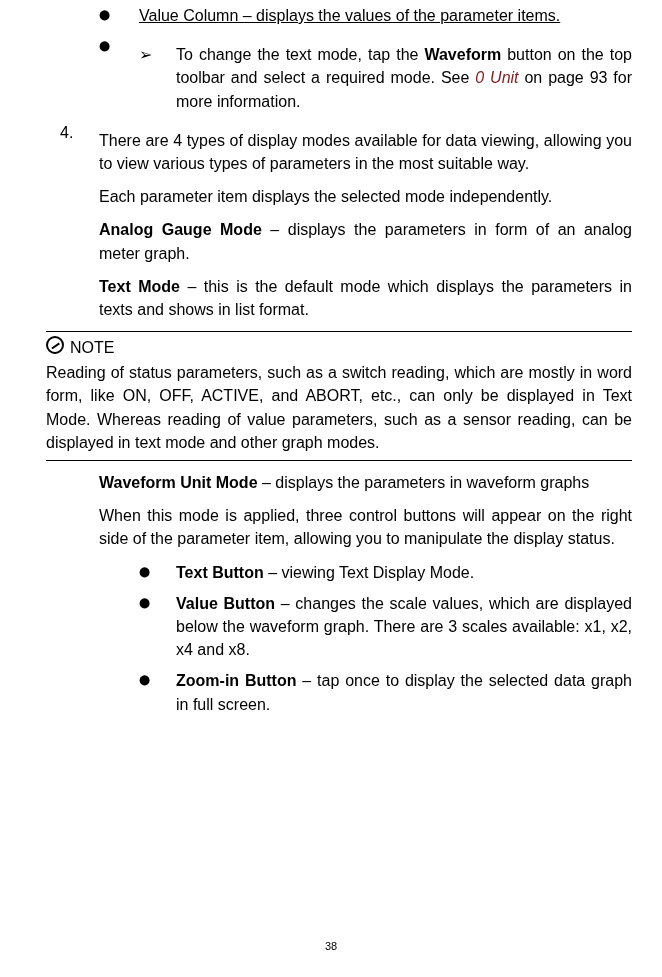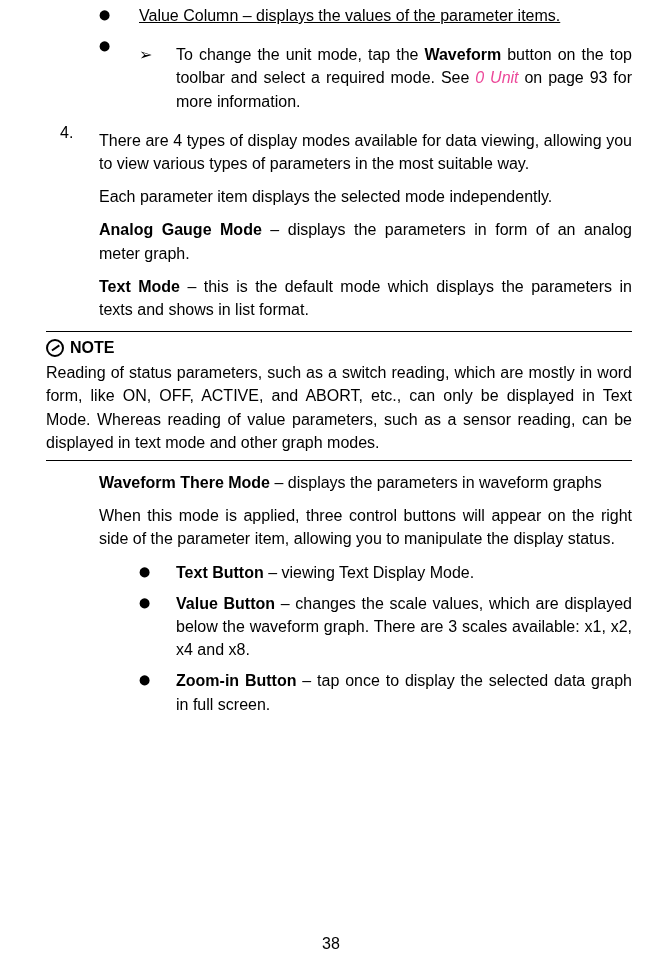--- a/index.html
+++ b/index.html
@@ -75,31 +75,31 @@
       font-weight: bold;
     }
     .body-para {
       margin-left: 75px;
       margin-right: 6px;
       text-align: justify;
       margin-bottom: 10px;
     }
     .bold { font-weight: bold; }
     .italic { font-style: italic; }
-    .red { color: #ec4899; }
+    .red { color: #7f1d1d; }
     .note-block {
       border-top: 1.5px solid #000;
       border-bottom: 1.5px solid #000;
       margin: 6px 6px 10px 22px;
       padding: 4px 0 6px 0;
     }
     .note-head {
       display: flex;
-      align-items: center;
-      font-weight: bold;
+      align-items: flex-start;
+      font-weight: normal;
       margin-bottom: 2px;
     }
     .note-icon {
       display: inline-block;
       width: 18px;
       height: 18px;
       border: 2px solid #000;
       border-radius: 50%;
       margin-right: 6px;
       position: relative;
@@ -117,41 +117,41 @@
     }
     .note-text {
       text-align: justify;
     }
     .page-number {
       position: absolute;
       bottom: 26px;
       left: 0;
       width: 100%;
       text-align: center;
-      font-size: 16px;
+      font-size: 11px;
     }
   </style>
 </head>
 <body>
 
 <div class="page">
 
   <div class="bullet-row" style="position:relative;margin-top:4px;">
     <span class="marker">⬤</span>
     <span class="text">Value Column – displays the values of the parameter items.</span>
   </div>
 
   <div class="bullet-row" style="position:relative;">
     <span class="marker">⬤</span>
   </div>
 
   <div class="indent-bullet-row">
     <span class="arrow-marker">➢</span>
     <span class="text">
-      <span>To change the unit mode, tap the </span><span class="bold">Waveform</span><span> button on the top toolbar and select a required mode. See </span><span class="italic red">0 Unit</span><span> on page 93 for more information.</span>
+      <span>To change the text mode, tap the </span><span class="bold">Waveform</span><span> button on the top toolbar and select a required mode. See </span><span class="italic red">0 Unit</span><span> on page 93 for more information.</span>
     </span>
   </div>
 
   <div class="num-row">
     <span class="marker">4.</span>
   </div>
 
   <div class="body-para">There are 4 types of display modes available for data viewing, allowing you to view various types of parameters in the most suitable way.</div>
   <div class="body-para">Each parameter item displays the selected mode independently.</div>
 
@@ -165,21 +165,21 @@
 
   <div class="note-block">
     <div class="note-head">
       <span class="note-icon"></span>
       <span>NOTE</span>
     </div>
     <div class="note-text">Reading of status parameters, such as a switch reading, which are mostly in word form, like ON, OFF, ACTIVE, and ABORT, etc., can only be displayed in Text Mode. Whereas reading of value parameters, such as a sensor reading, can be displayed in text mode and other graph modes.</div>
   </div>
 
   <div class="body-para">
-    <span class="bold">Waveform There Mode</span><span> – displays the parameters in waveform graphs</span>
+    <span class="bold">Waveform Unit Mode</span><span> – displays the parameters in waveform graphs</span>
   </div>
 
   <div class="body-para">When this mode is applied, three control buttons will appear on the right side of the parameter item, allowing you to manipulate the display status.</div>
 
   <div class="indent-bullet-row">
     <span class="marker">⬤</span>
     <span class="text">
       <span class="bold">Text Button</span><span> – viewing Text Display Mode.</span>
     </span>
   </div>

